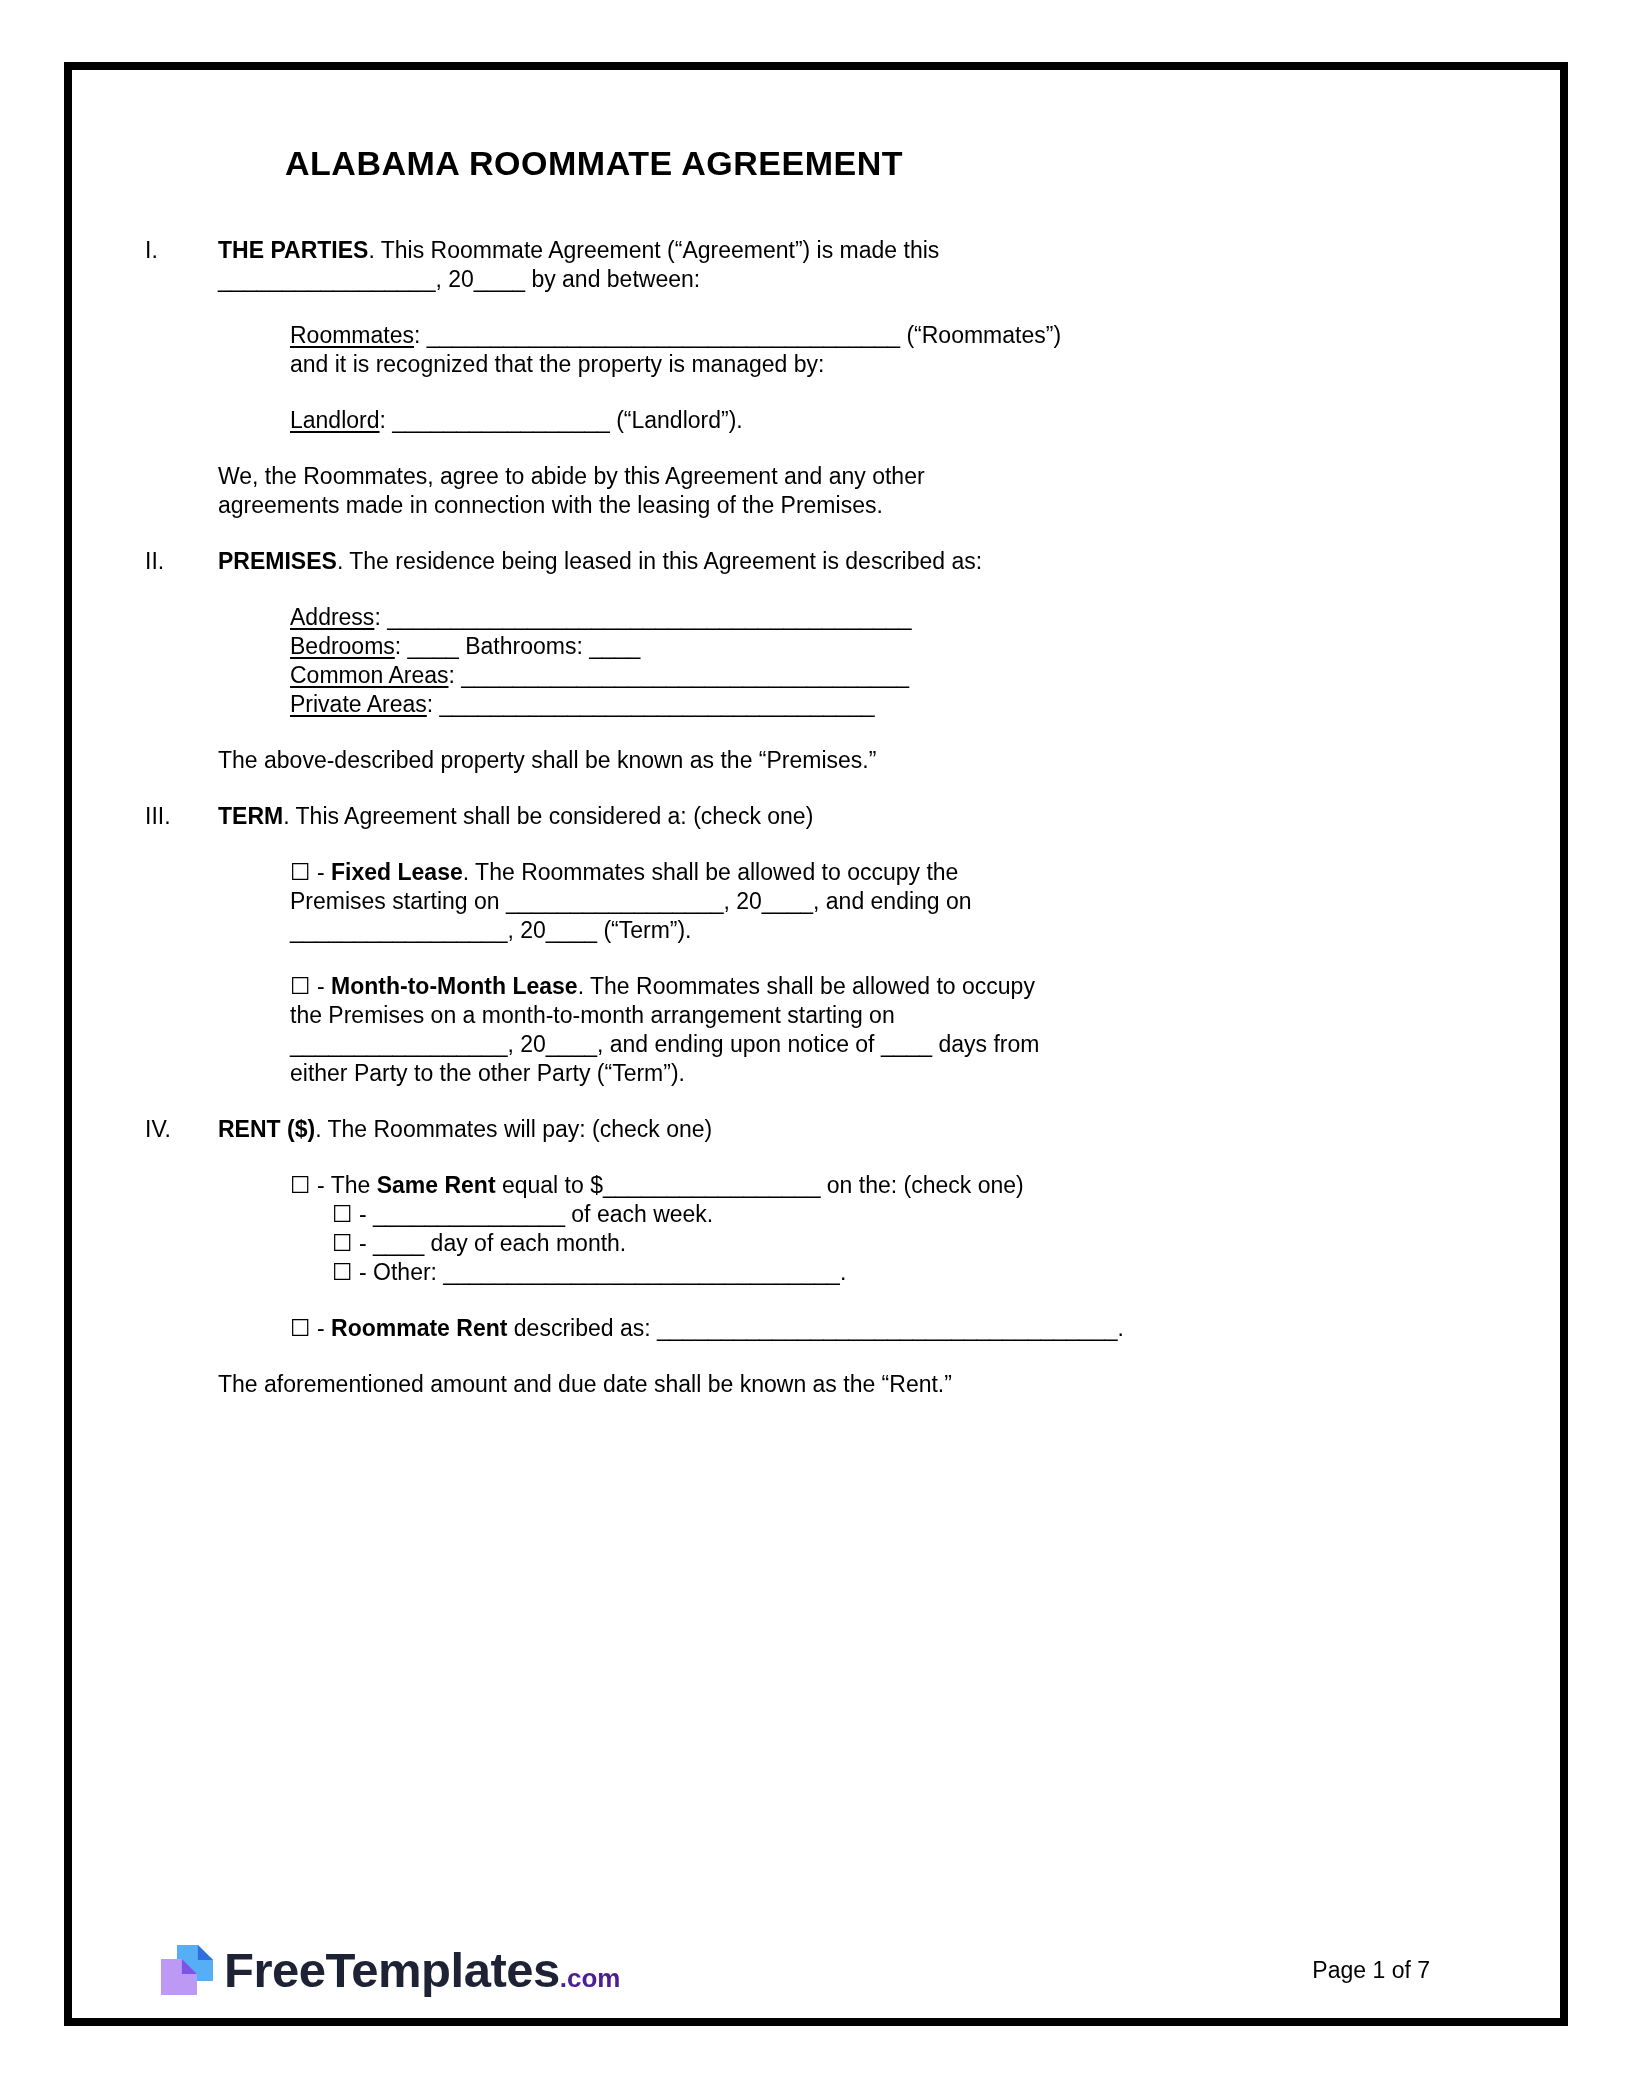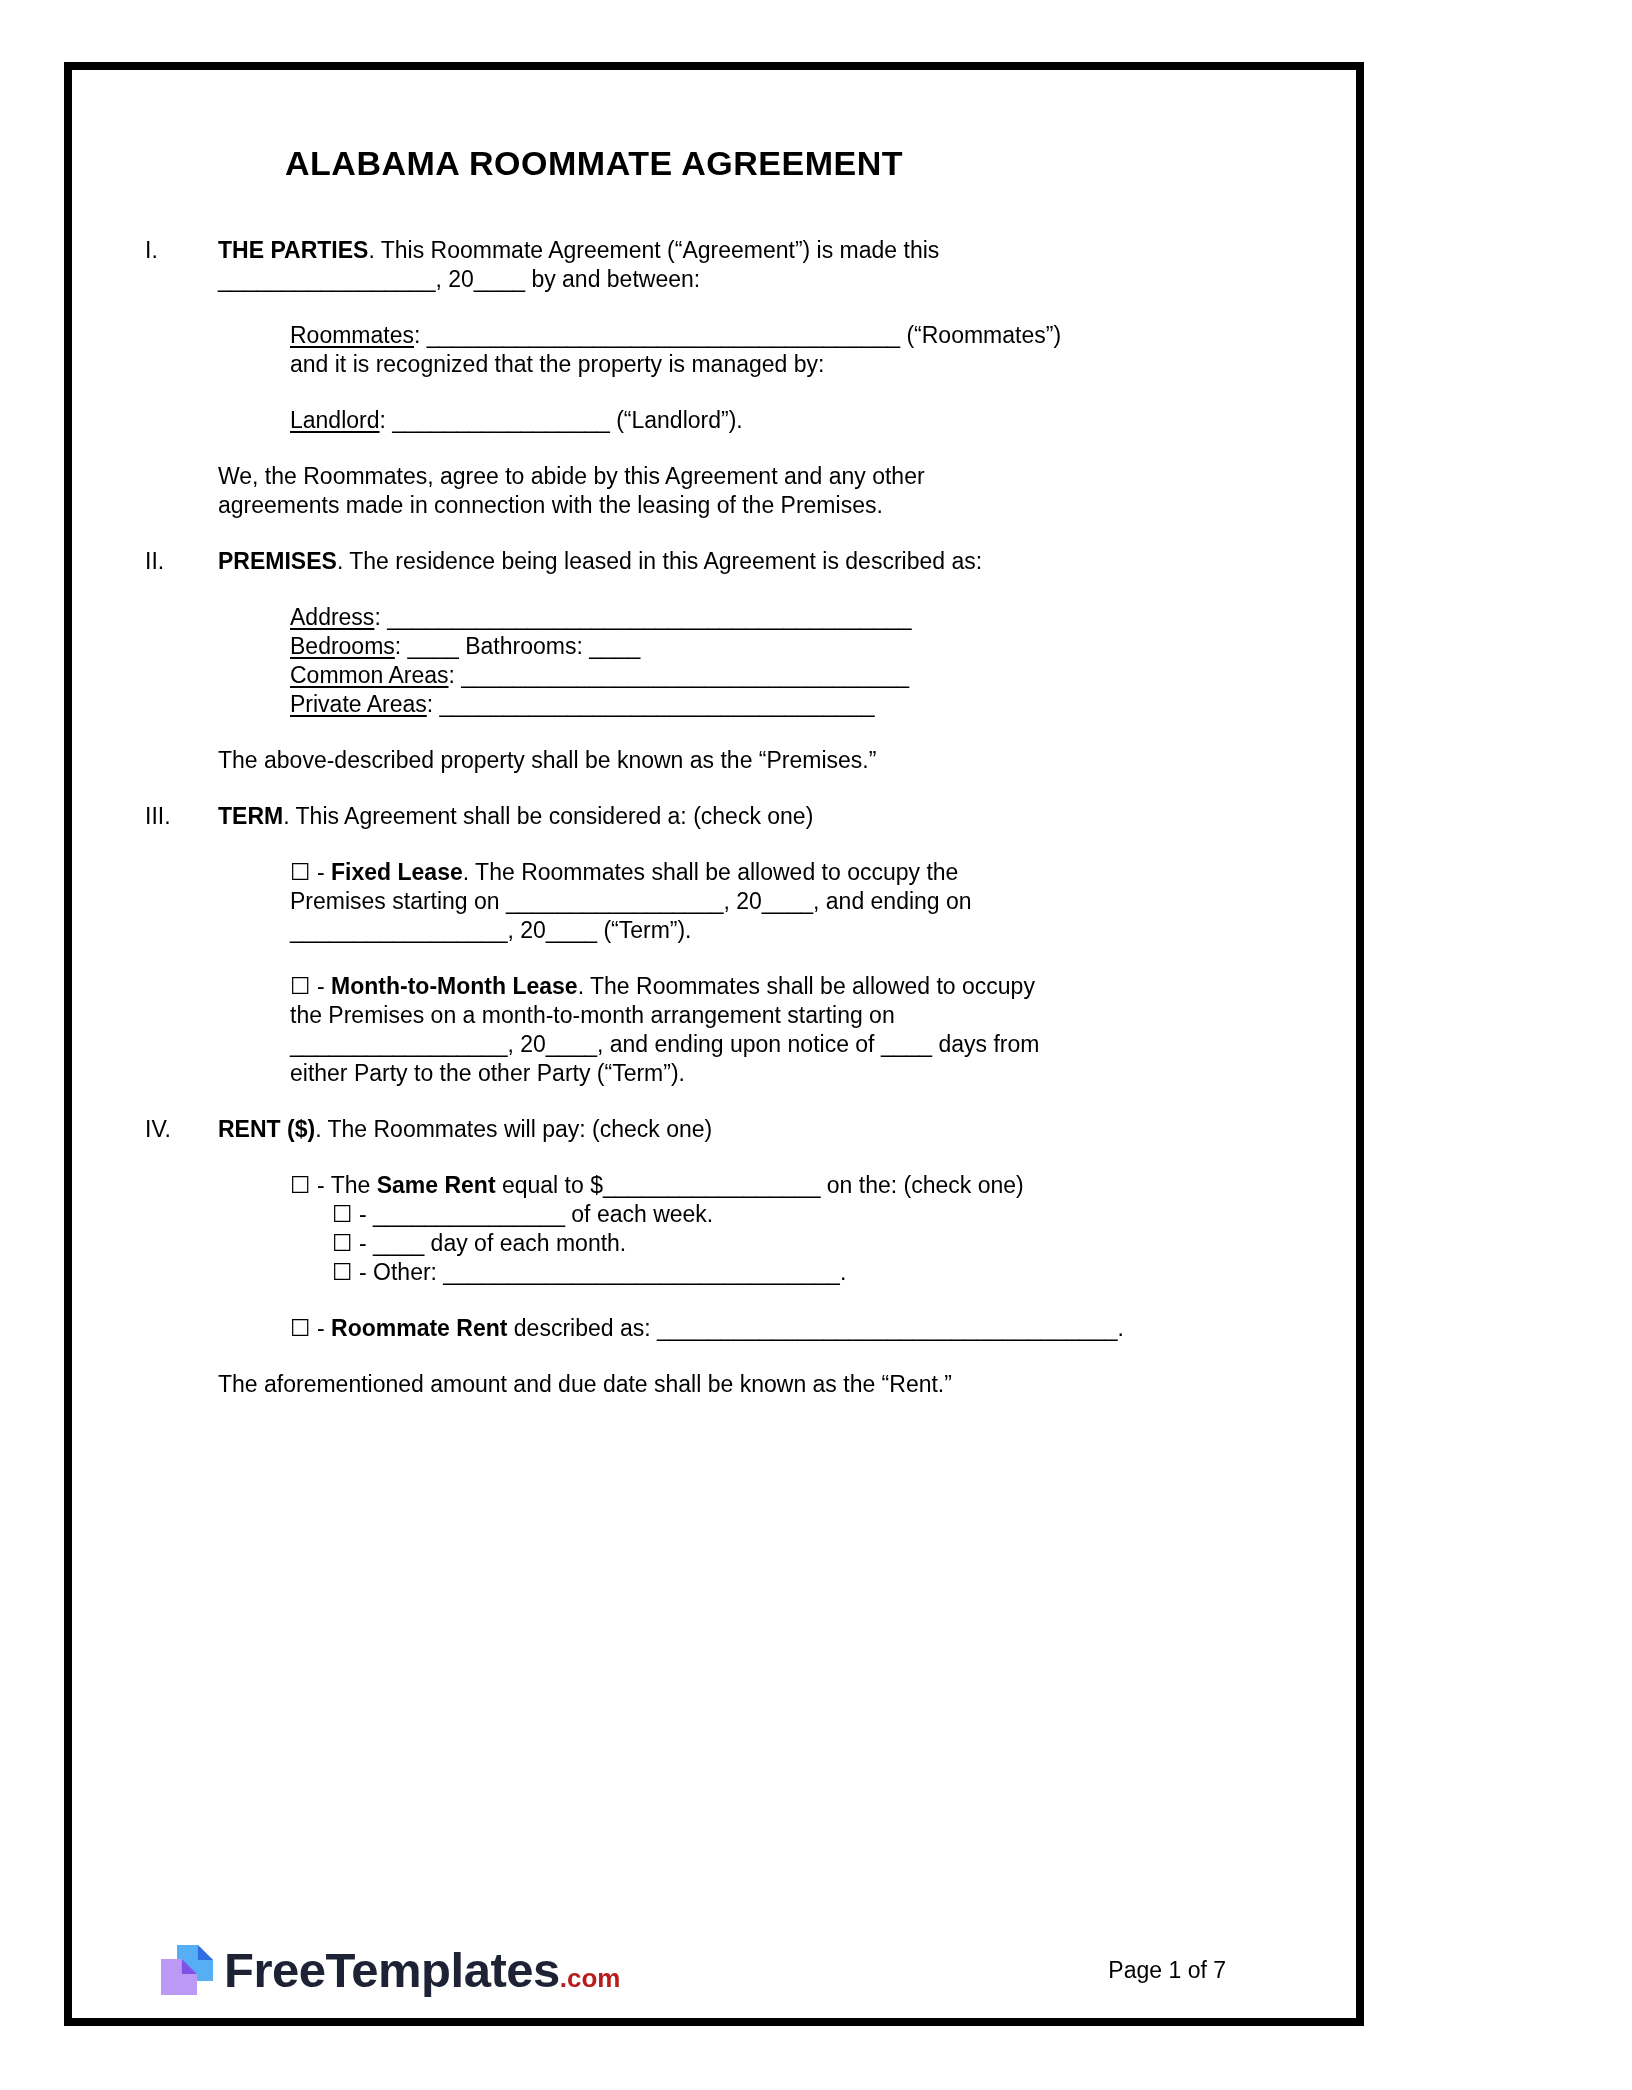--- a/index.html
+++ b/index.html
@@ -2,21 +2,21 @@
 <html><head>
 <meta charset="utf-8">
 <style>
   html,body{margin:0;padding:0;}
   body{
     width:1632px;height:2090px;background:#ffffff;color:#000;
     font-family:"Liberation Sans","DejaVu Sans",sans-serif;
     position:relative;overflow:hidden;
   }
   .frame{
-    position:absolute;left:64px;top:62px;width:1300px;height:1964px;
+    position:absolute;left:64px;top:62px;width:1504px;height:1964px;
     border:8px solid #000;box-sizing:border-box;
     display:flex;flex-direction:column;
   }
   .content{
     flex:1 1 auto;display:flex;flex-direction:column;
     padding:73px 52px 10px 73px;box-sizing:border-box;
   }
   .title{
     font-size:34px;line-height:40px;font-weight:700;
     margin:0 0 26px 140px;letter-spacing:.5px;white-space:nowrap;
@@ -139,19 +139,19 @@
     <div class="footer">
       <div class="brand">
         <div class="logo-icon">
           <div class="pg pg-blue-page" style="background: rgb(86, 174, 244);"></div>
           <div class="pg pg-blue-fold" style="background: rgb(47, 110, 226);"></div>
           <div class="pg pg-purple-page" style="background: rgb(187, 153, 245);"></div>
           <div class="pg pg-purple-fold" style="background: rgb(124, 85, 232);"></div>
         </div>
         <div class="brand-words">
           <span class="brand-main" style="color: rgb(30, 34, 53);">FreeTemplates</span>
-          <span class="brand-suffix" style="color: #b91c1c;">.com</span>
+          <span class="brand-suffix" style="color: #4c1d95;">.com</span>
         </div>
       </div>
       <div class="pagenum">Page 1 of 7</div>
     </div>
   </div>
 </div>
 
 </body></html>

